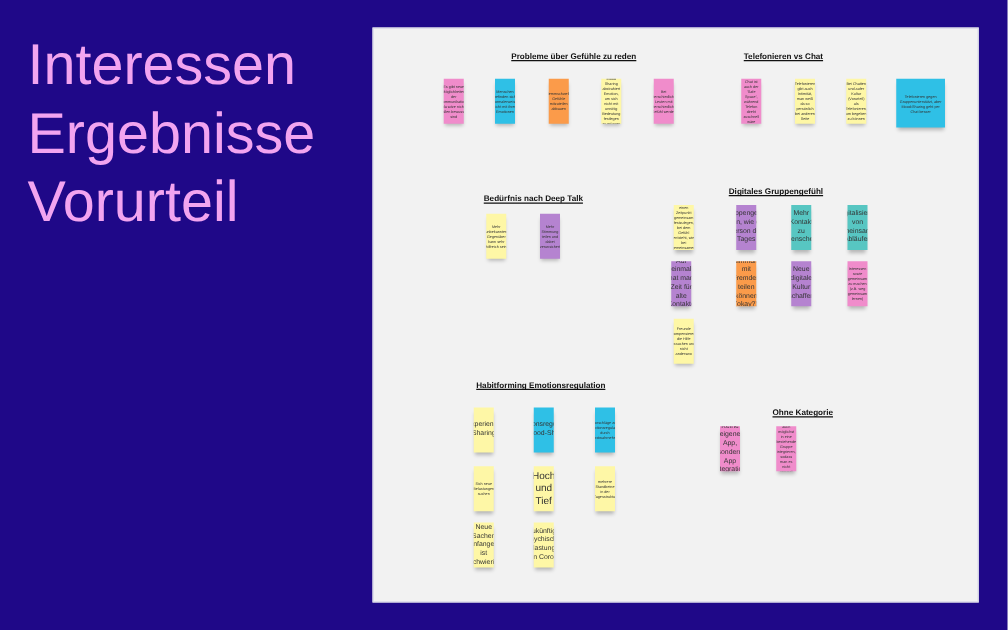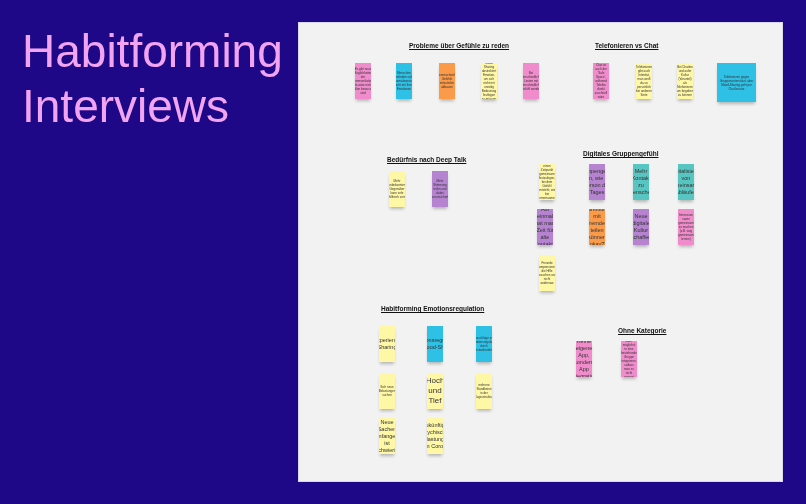--- a/index.html
+++ b/index.html
@@ -50,22 +50,23 @@
   .pink { background: #f08ccb; }
   .cyan { background: #2fc0e6; }
   .orange { background: #fb9b4a; }
   .purple { background: #b583d0; }
   .teal { background: #57c6c2; }
 </style>
 </head>
 <body>
 
 <h1 class="slide-title">
-  <span>Habitforming</span>
-  <span>Interviews</span>
+  <span>Interessen</span>
+  <span>Ergebnisse</span>
+  <span>Vorurteil</span>
 </h1>
 
 <div class="board">
 
   <div class="cluster-title" style="left:110px; top:19px;">Probleme über Gefühle zu reden</div>
   <div class="note pink" style="left:56px; top:40px;">Es gibt neue Möglichkeiten der Kommunikation, da wäre nicht allen bewusst sind</div>
   <div class="note cyan" style="left:97px; top:40px;">Menschen befinden sich normalerweise nicht mit ihren Emotionen</div>
   <div class="note orange" style="left:140px; top:40px;">Hemmschwelle Gefühle mitzuteilen abbauen</div>
   <div class="note yellow" style="left:182px; top:40px;">Mood Sharing abstrahiert Emotion, um sich nicht mit unnötig Bedeutung festlegen zu müssen</div>
   <div class="note pink" style="left:224px; top:40px;">Bei unterschiedlichen Leuten mit unterschiedlichen Gefühl werden</div>

